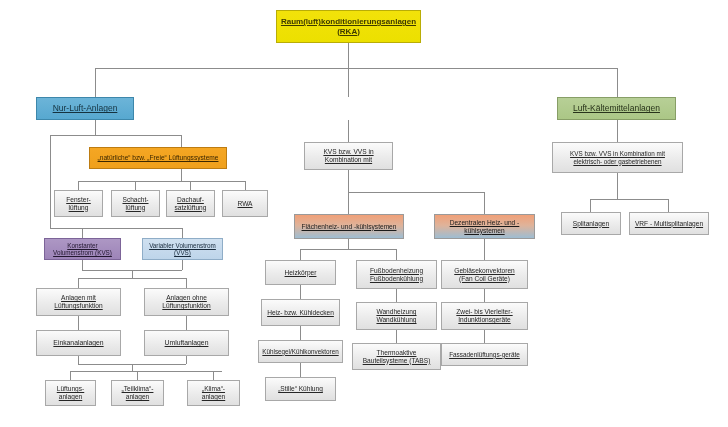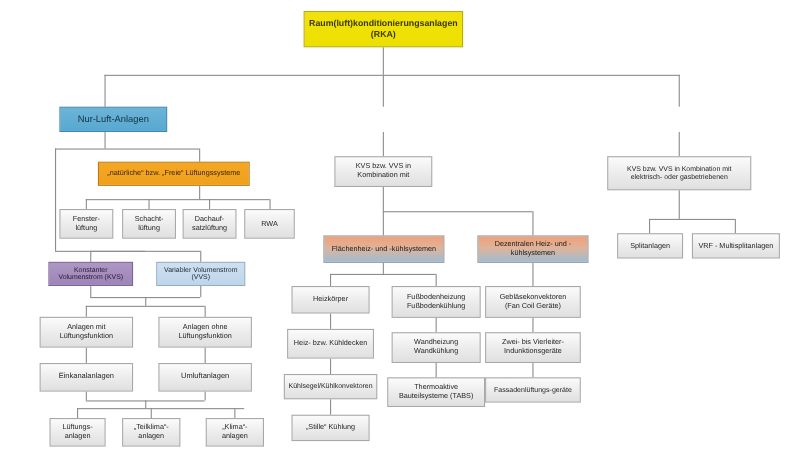--- a/index.html
+++ b/index.html
@@ -1,21 +1,21 @@
 <!DOCTYPE html>
 <html><head>
 <meta charset="utf-8">
 <style>
   html,body{margin:0;padding:0;background:#ffffff;}
   body{font-family:"Liberation Sans",sans-serif;}
   #canvas{position:relative;width:728px;height:427px;background:#ffffff;overflow:hidden;}
 
   .node{position:absolute;box-sizing:border-box;display:flex;align-items:center;
         justify-content:center;text-align:center;line-height:1.18;
-        border:1px solid #9a9a9a;color:#1a1a1a;padding:1px 3px;}
+        border:1px solid #9a9a9a;color:#1a1a1a;padding:1px 3px;text-decoration:underline;}
 
   
   .n-yellow{background:linear-gradient(180deg,#f2e20a 0%,#ece000 100%);
             border-color:#b9ad06;color:#3d3a00;font-weight:bold;}
   .n-blue{background:linear-gradient(180deg,#6cb4d8 0%,#57a8d0 100%);
           border-color:#3d87ab;color:#15323f;}
   .n-orange{background:linear-gradient(180deg,#f29a6e 0%,#ee8b5b 100%);
             border-color:#c9693c;color:#3d1d0c;}
   .n-green{background:linear-gradient(180deg,#b7cf96 0%,#abc786 100%);
            border-color:#879e66;color:#28331a;}
@@ -108,21 +108,22 @@
 
   <div class="ln lv" style="left:617px;top:120px;height:22px;"></div>
   <div class="ln lv" style="left:617px;top:173px;height:26px;"></div>
   <div class="ln lh" style="left:590px;top:199px;width:78px;"></div>
   <div class="ln lv" style="left:590px;top:199px;height:13px;"></div>
   <div class="ln lv" style="left:668px;top:199px;height:13px;"></div>
 
   <div class="node n-yellow" style="left:276px;top:10px;width:145px;height:33px;font-size:8px;white-space:pre-line;">Raum(luft)konditionierungsanlagen
 (RKA)</div>
 
-  <div class="node n-blue" style="left:54px;top:97px;width:98px;height:23px;font-size:8.5px;">Nur-Luft-Anlagen</div>
+  <div class="node n-blue" style="left:36px;top:97px;width:98px;height:23px;font-size:8.5px;">Nur-Luft-Anlagen</div>
+  <div class="node n-green" style="left:557px;top:97px;width:119px;height:23px;font-size:8.5px;">Luft-Kältemittelanlagen</div>
 
   <div class="node n-amber" style="left:89px;top:147px;width:138px;height:22px;font-size:6.6px;">„natürliche“ bzw. „Freie“ Lüftungssysteme</div>
 
   <div class="node n-grey" style="left:54px;top:190px;width:49px;height:27px;font-size:6.6px;white-space:pre-line;">Fenster-
 lüftung</div>
   <div class="node n-grey" style="left:111px;top:190px;width:49px;height:27px;font-size:6.6px;white-space:pre-line;">Schacht-
 lüftung</div>
   <div class="node n-grey" style="left:166px;top:190px;width:49px;height:27px;font-size:6.6px;white-space:pre-line;">Dachauf-
 satzlüftung</div>
   <div class="node n-grey" style="left:222px;top:190px;width:46px;height:27px;font-size:6.6px;white-space:pre-line;">RWA</div>

